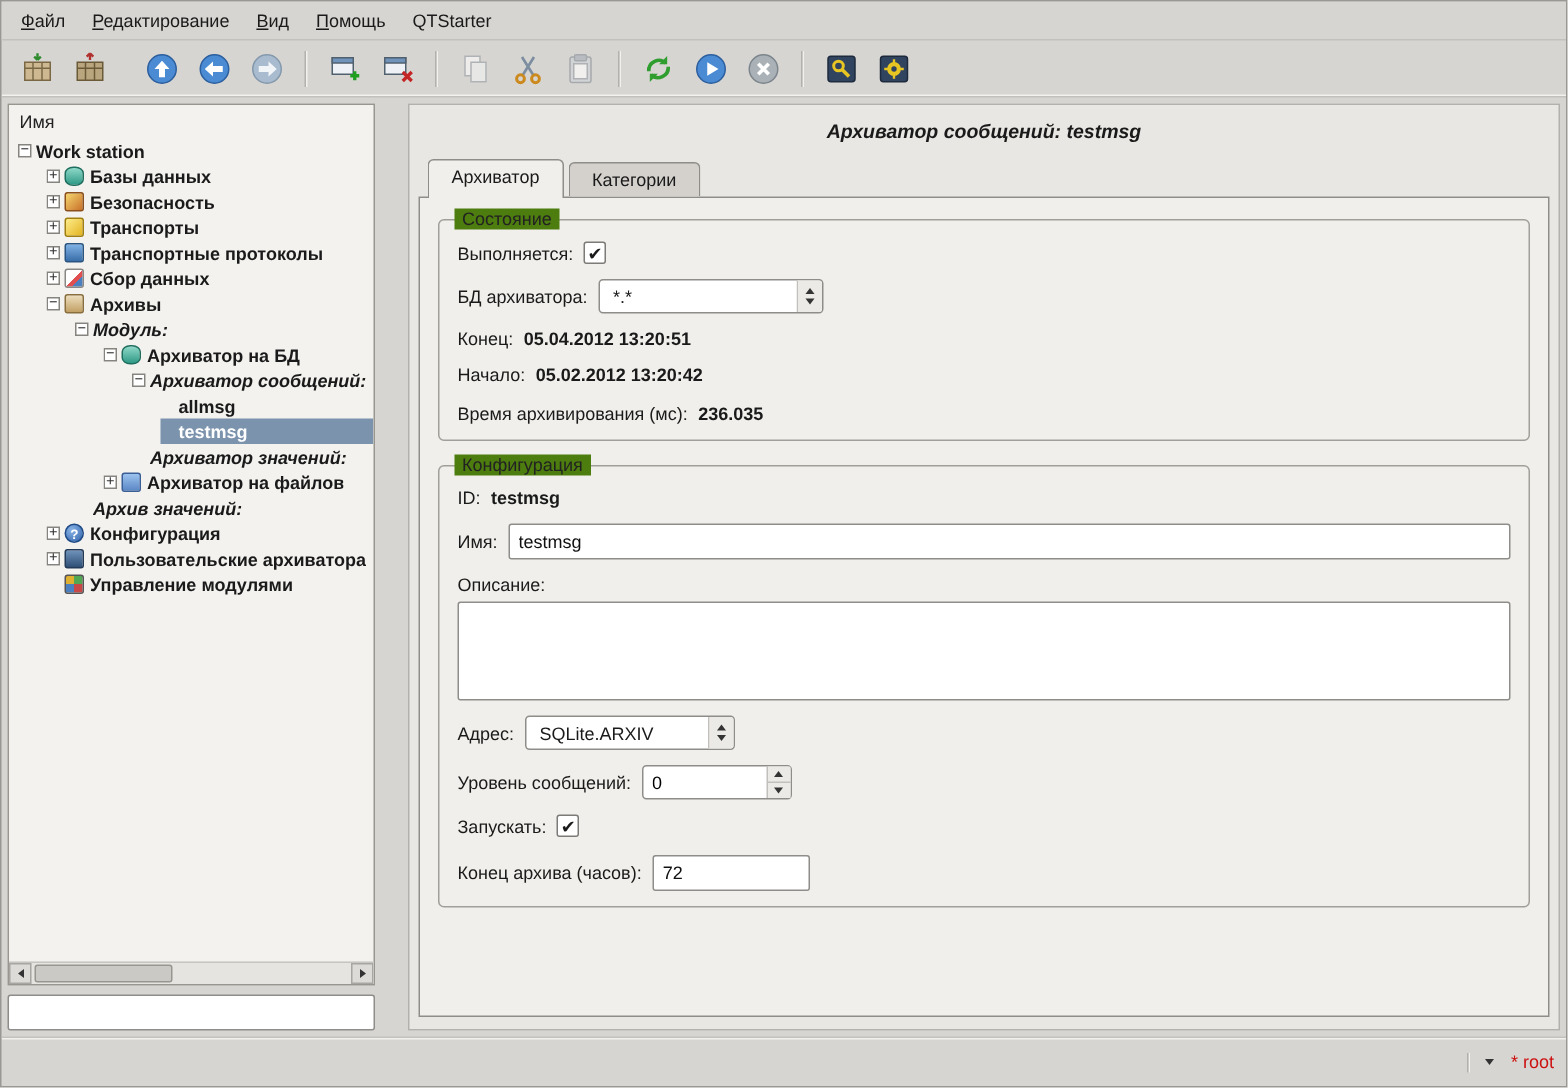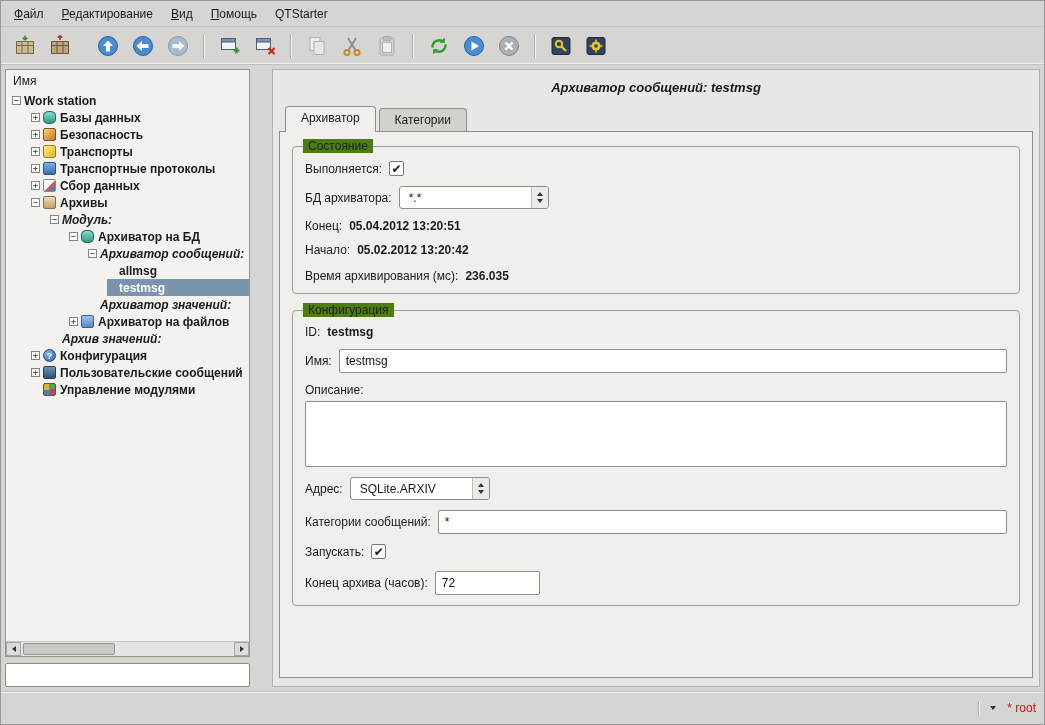--- a/index.html
+++ b/index.html
@@ -381,21 +381,21 @@
                 <span class="texp">+</span>
                 <span class="ticon i-specials"></span>
                 <span class="tlabel">Конфигурация</span>
               </span>
             </div>
             <div class="trow">
               <span class="tindent" style="width: 25px;"></span>
               <span class="tcontent">
                 <span class="texp">+</span>
                 <span class="ticon i-user-interfaces"></span>
-                <span class="tlabel">Пользовательские сообщений</span>
+                <span class="tlabel">Пользовательские архиватора</span>
               </span>
             </div>
             <div class="trow">
               <span class="tindent" style="width: 25px;"></span>
               <span class="tcontent">
                 <span class="texp none"></span>
                 <span class="ticon i-modules"></span>
                 <span class="tlabel">Управление модулями</span>
               </span>
             </div>
@@ -475,22 +475,32 @@
             <span class="flabel">Адрес:</span>
             <span class="combo combo-addr">
               <span class="combo-text">SQLite.ARXIV</span>
               <span class="combo-btn">
                   <span class="arr-up"></span>
                   <span class="arr-down"></span>
                 </span>
             </span>
           </div>
           <div class="frow">
-            <span class="flabel">Категории сообщений:</span>
-            <input class="tinput grow" value="*" style="">
+            <span class="flabel">Уровень сообщений:</span>
+            <span class="spin">
+              <input class="spin-input" value="0" style="">
+              <span class="spin-btns">
+                <span class="spin-btn">
+                    <span class="arr-up"></span>
+                  </span>
+                <span class="spin-btn">
+                    <span class="arr-down"></span>
+                  </span>
+              </span>
+            </span>
           </div>
           <div class="frow">
             <span class="flabel">Запускать:</span>
             <span class="checkbox">
                 <span class="tick">✔</span>
               </span>
           </div>
           <div class="frow">
             <span class="flabel">Конец архива (часов):</span>
             <input class="tinput w105" value="72" style="">

